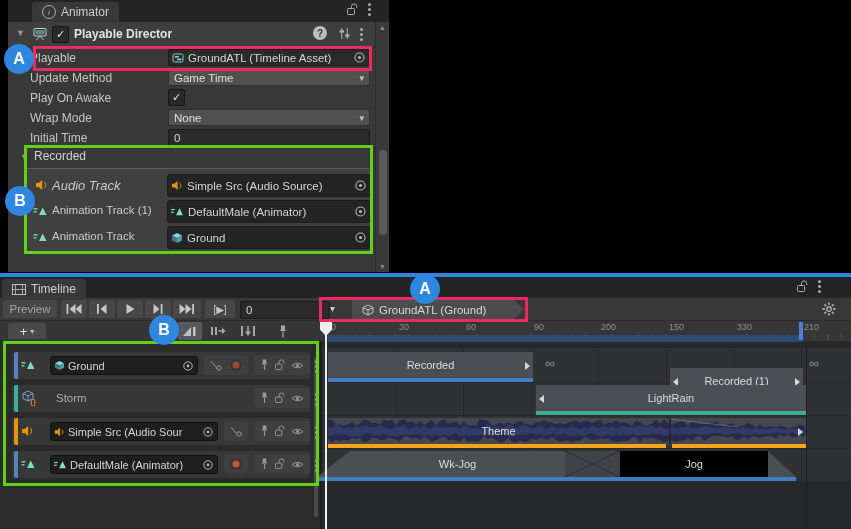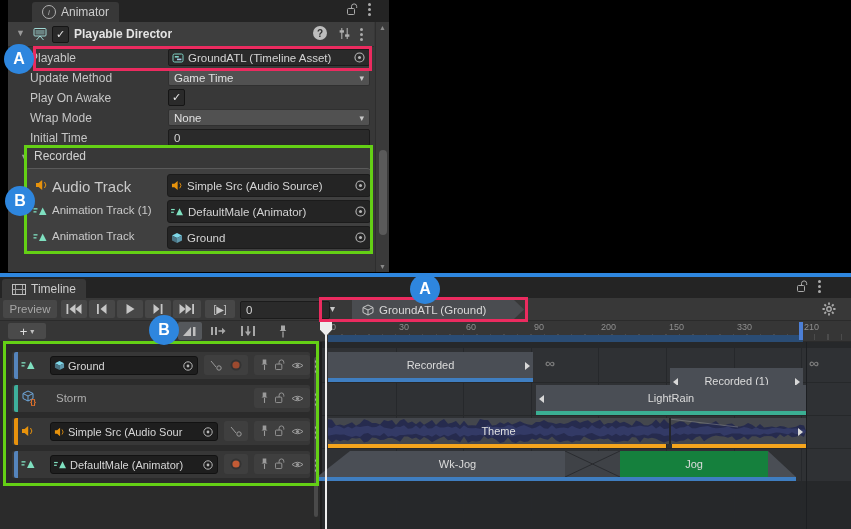--- a/index.html
+++ b/index.html
@@ -144,21 +144,21 @@
     <span class="abs" style="left:12px;top:152px;color:#9A9A9A;font-size:9px;">▼</span>
     <span class="abs" style="left:26px;top:149px;color:#D0D0D0;font-size:12px;">Recorded</span>
 
     <div class="abs" style="left:16px;top:168px;width:348px;height:84px;background:#404040;border:1px solid #5A5A5A;border-radius:5px;box-sizing:border-box;">
 
       <div class="abs" style="left:0;top:5px;width:100%;height:22px;">
         <svg class="abs" style="left:10px;top:5px;" width="13" height="12" viewBox="0 0 13 12">
             <path d="M1 4 h2.6 l3.6 -3 v10 l-3.6 -3 H1 z" fill="#E8930C"></path>
             <path d="M9.5 3 q2.8 3 0 6" stroke="#E8930C" fill="none"></path>
           </svg>
-        <span class="abs" style="left:27px;top:4px;color:#C9C9C9;font-size:15px;">Audio Track</span>
+        <span class="abs" style="left:27px;top:4px;color:#C9C9C9;font-size:13px;font-style:italic;">Audio Track</span>
         <div class="abs objfield" style="left:142px;top:0;width:196px;height:21px;border-radius:3px;background:#242424;">
           <svg width="12" height="11" viewBox="0 0 13 12">
               <path d="M1 4 h2.6 l3.6 -3 v10 l-3.6 -3 H1 z" fill="#E8930C"></path>
               <path d="M9.5 3 q2.8 3 0 6" stroke="#E8930C" fill="none"></path>
             </svg>
           <span class="grow">Simple Src (Audio Source)</span>
           <svg width="13" height="13" viewBox="0 0 12 12">
               <circle cx="6" cy="6" r="4.2" fill="none" stroke="#B8B8B8"></circle>
               <circle cx="6" cy="6" r="1.4" fill="#B8B8B8"></circle>
             </svg>
@@ -412,21 +412,21 @@
     <div class="clip" style="left:317px;top:174px;width:479px;z-index:5;">
       <div class="abs" style="left:0;top:0;width:33px;height:26px;background:#4A4E55;clip-path:polygon(0 100%,100% 0,100% 100%);"></div>
       <div class="abs" style="left:33px;top:0;width:215px;height:26px;background:#4A4E55;display:flex;align-items:center;justify-content:center;color:#DCDCDC;font-size:11px;">
           <span>Wk-Jog</span>
         </div>
       <div class="abs" style="left:248px;top:0;width:55px;height:26px;background:#3F4247;">
         <svg width="55" height="26" viewBox="0 0 55 26">
             <path d="M0 0 L55 26 M0 26 L55 0" stroke="#2A2C30" fill="none"></path>
           </svg>
       </div>
-      <div class="abs" style="left:303px;top:0;width:148px;height:26px;background:#15803d;display:flex;align-items:center;justify-content:center;color:#DCDCDC;font-size:11px;">
+      <div class="abs" style="left:303px;top:0;width:148px;height:26px;background:#000000;display:flex;align-items:center;justify-content:center;color:#DCDCDC;font-size:11px;">
           <span>Jog</span>
         </div>
       <div class="abs" style="left:451px;top:0;width:28px;height:26px;background:#4A4E55;clip-path:polygon(0 0,100% 100%,0 100%);"></div>
       <div class="underline" style="background:var(--c-ul_blue);"></div>
     </div>
 
     <div class="abs" style="left:320px;top:45px;width:12px;height:14px;background:#EDEDED;clip-path:polygon(0 0,100% 0,100% 55%,50% 100%,0 55%);z-index:7;"></div>
     <div class="abs" style="left:325px;top:57px;width:2px;height:195px;background:#EDEDED;z-index:7;"></div>
 
     <div class="trackhdr" style="top:75px;">

